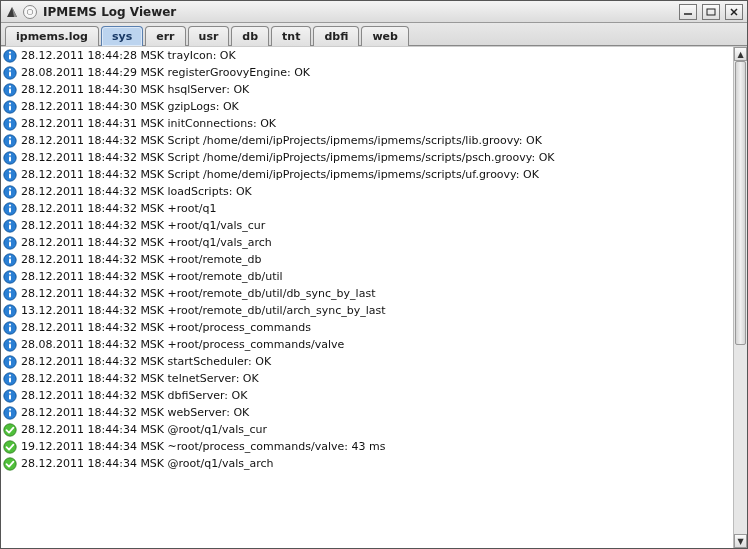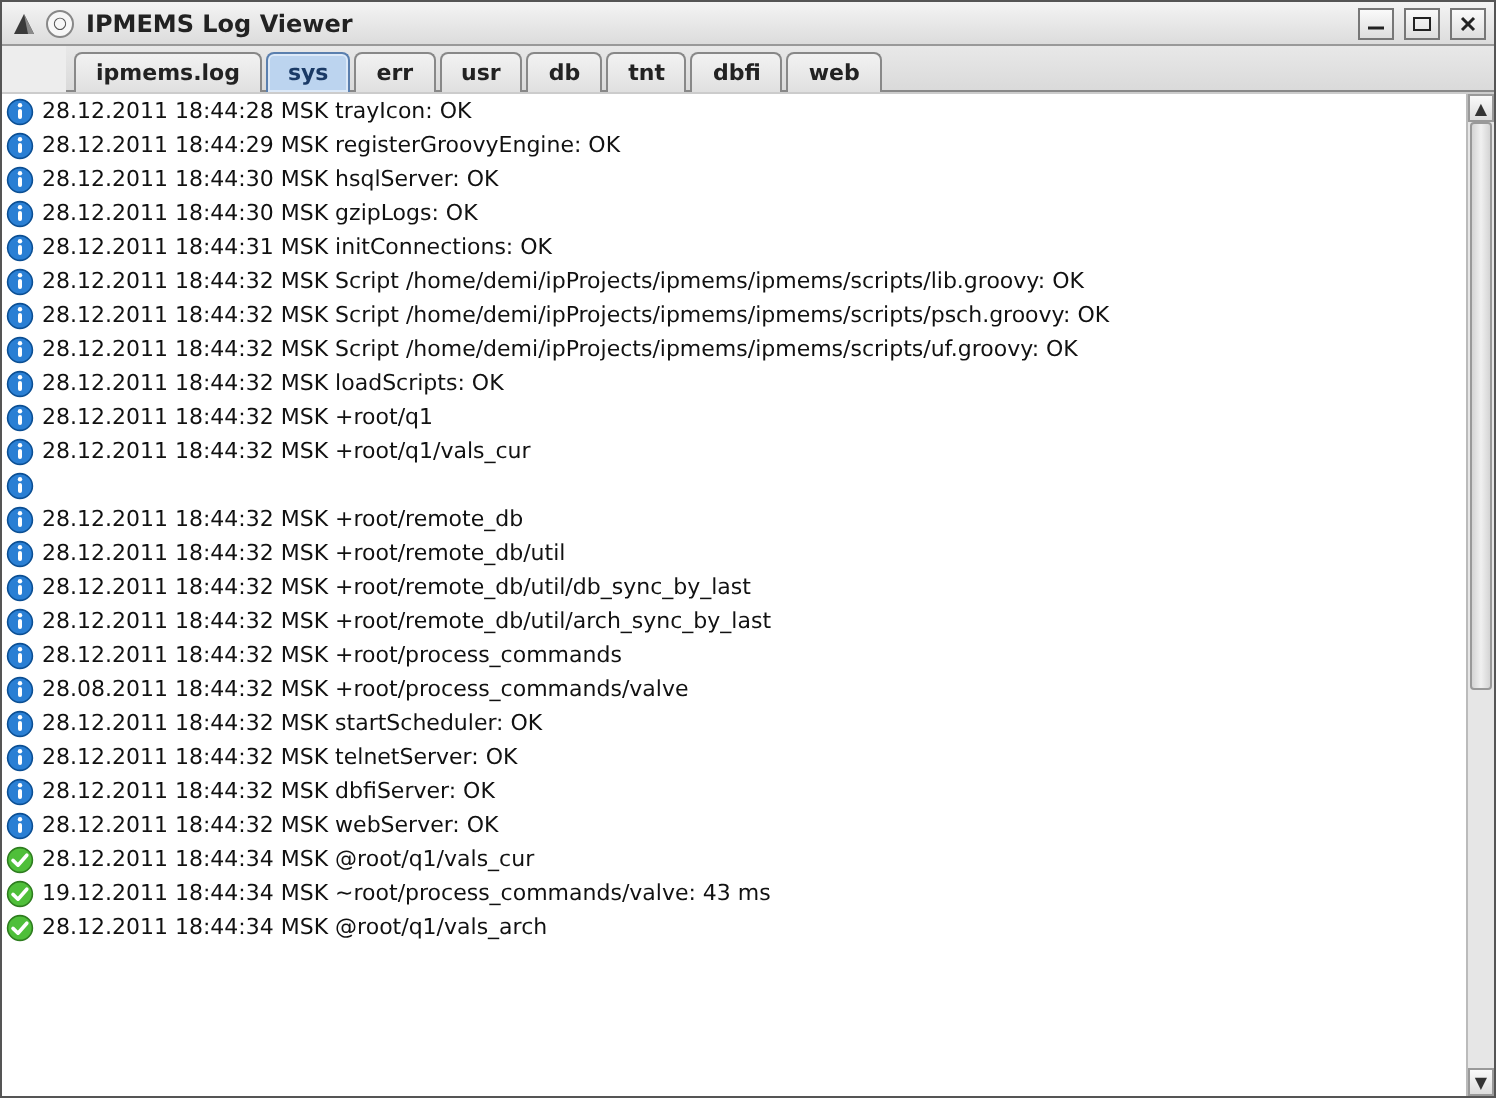--- a/index.html
+++ b/index.html
@@ -56,21 +56,20 @@
     cursor: pointer;
   }
   .tabbar {
     height: 23px;
     background: linear-gradient(to bottom,#e8e8e8,#dadada);
     border-bottom: 1px solid #888;
     display: flex;
     align-items: flex-end;
     padding-left: 4px;
     gap: 0;
-    margin-left: 32px;
   }
   .tab {
     padding: 3px 10px 3px 10px;
     border: 1px solid #888;
     border-bottom: none;
     background: linear-gradient(to bottom,#f2f2f2,#e0e0e0);
     border-radius: 4px 4px 0 0;
     font-size: 11px;
     font-weight: bold;
     color: #222;
@@ -189,21 +188,21 @@
           <span>28.12.2011 18:44:28 MSK trayIcon: OK</span>
         </div>
         <div class="logrow">
           <span class="logicon">
             <svg viewBox="0 0 14 14">
               <circle cx="7" cy="7" r="6.2" fill="#2a7fd4" stroke="#0b4f94" stroke-width="0.8"></circle>
               <circle cx="7" cy="3.6" r="1.1" fill="#fff"></circle>
               <rect x="6" y="5.5" width="2" height="5" rx="1" fill="#fff"></rect>
             </svg>
           </span>
-          <span>28.12.2011 18:44:29 MSK registerGroovyEngine: OK</span>
+          <span>28.08.2011 18:44:29 MSK registerGroovyEngine: OK</span>
         </div>
         <div class="logrow">
           <span class="logicon">
             <svg viewBox="0 0 14 14">
               <circle cx="7" cy="7" r="6.2" fill="#2a7fd4" stroke="#0b4f94" stroke-width="0.8"></circle>
               <circle cx="7" cy="3.6" r="1.1" fill="#fff"></circle>
               <rect x="6" y="5.5" width="2" height="5" rx="1" fill="#fff"></rect>
             </svg>
           </span>
           <span>28.12.2011 18:44:30 MSK hsqlServer: OK</span>
@@ -289,20 +288,21 @@
           <span>28.12.2011 18:44:32 MSK +root/q1/vals_cur</span>
         </div>
         <div class="logrow">
           <span class="logicon">
             <svg viewBox="0 0 14 14">
               <circle cx="7" cy="7" r="6.2" fill="#2a7fd4" stroke="#0b4f94" stroke-width="0.8"></circle>
               <circle cx="7" cy="3.6" r="1.1" fill="#fff"></circle>
               <rect x="6" y="5.5" width="2" height="5" rx="1" fill="#fff"></rect>
             </svg>
           </span>
+          <span>28.12.2011 18:44:32 MSK +root/q1/vals_arch</span>
         </div>
         <div class="logrow">
           <span class="logicon">
             <svg viewBox="0 0 14 14">
               <circle cx="7" cy="7" r="6.2" fill="#2a7fd4" stroke="#0b4f94" stroke-width="0.8"></circle>
               <circle cx="7" cy="3.6" r="1.1" fill="#fff"></circle>
               <rect x="6" y="5.5" width="2" height="5" rx="1" fill="#fff"></rect>
             </svg>
           </span>
           <span>28.12.2011 18:44:32 MSK +root/remote_db</span>
@@ -328,21 +328,21 @@
           <span>28.12.2011 18:44:32 MSK +root/remote_db/util/db_sync_by_last</span>
         </div>
         <div class="logrow">
           <span class="logicon">
             <svg viewBox="0 0 14 14">
               <circle cx="7" cy="7" r="6.2" fill="#2a7fd4" stroke="#0b4f94" stroke-width="0.8"></circle>
               <circle cx="7" cy="3.6" r="1.1" fill="#fff"></circle>
               <rect x="6" y="5.5" width="2" height="5" rx="1" fill="#fff"></rect>
             </svg>
           </span>
-          <span>28.12.2011 18:44:32 MSK +root/remote_db/util/arch_sync_by_last</span>
+          <span>13.12.2011 18:44:32 MSK +root/remote_db/util/arch_sync_by_last</span>
         </div>
         <div class="logrow">
           <span class="logicon">
             <svg viewBox="0 0 14 14">
               <circle cx="7" cy="7" r="6.2" fill="#2a7fd4" stroke="#0b4f94" stroke-width="0.8"></circle>
               <circle cx="7" cy="3.6" r="1.1" fill="#fff"></circle>
               <rect x="6" y="5.5" width="2" height="5" rx="1" fill="#fff"></rect>
             </svg>
           </span>
           <span>28.12.2011 18:44:32 MSK +root/process_commands</span>

